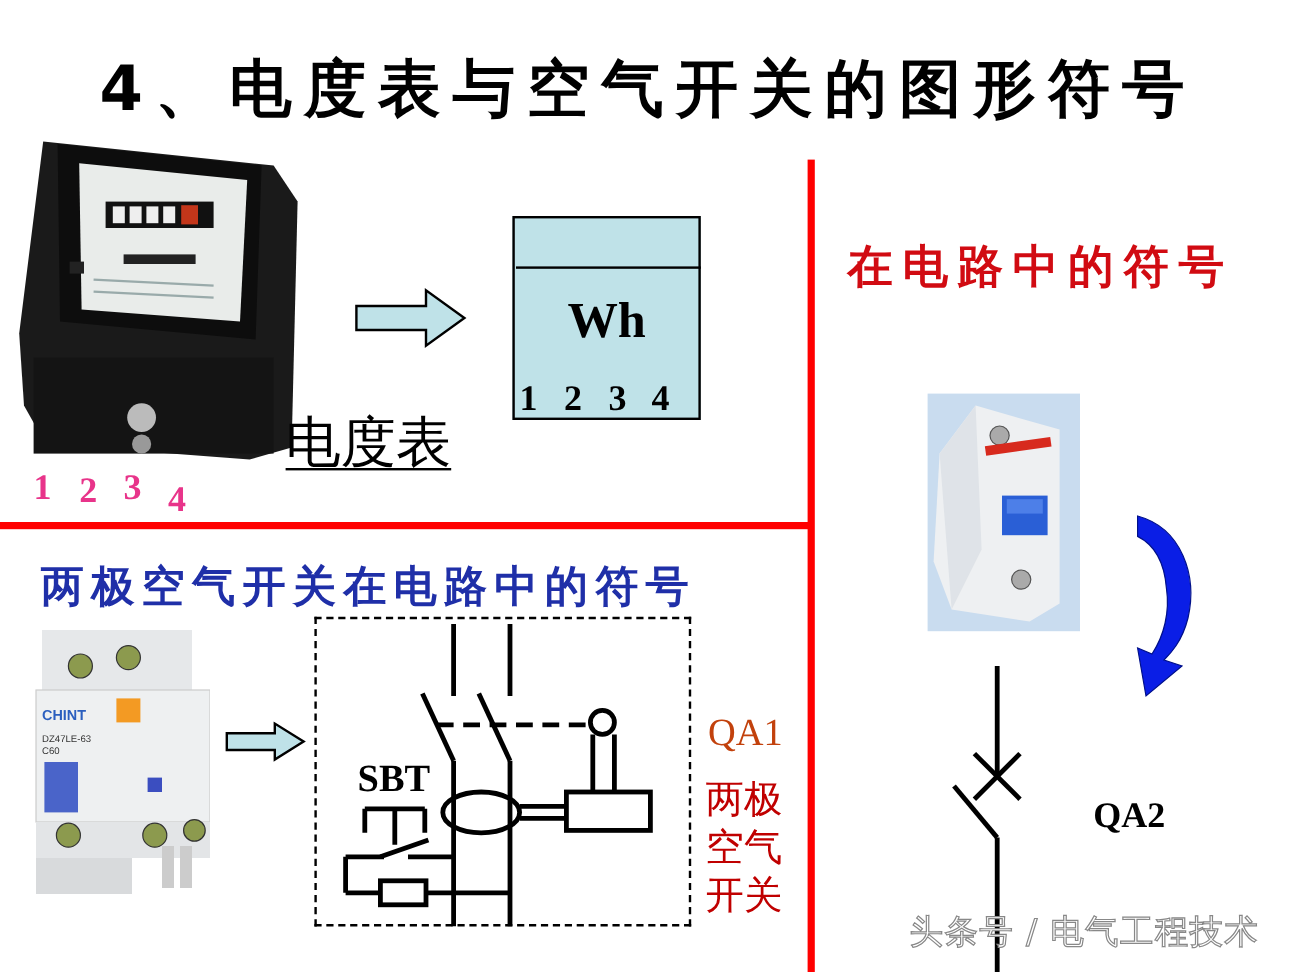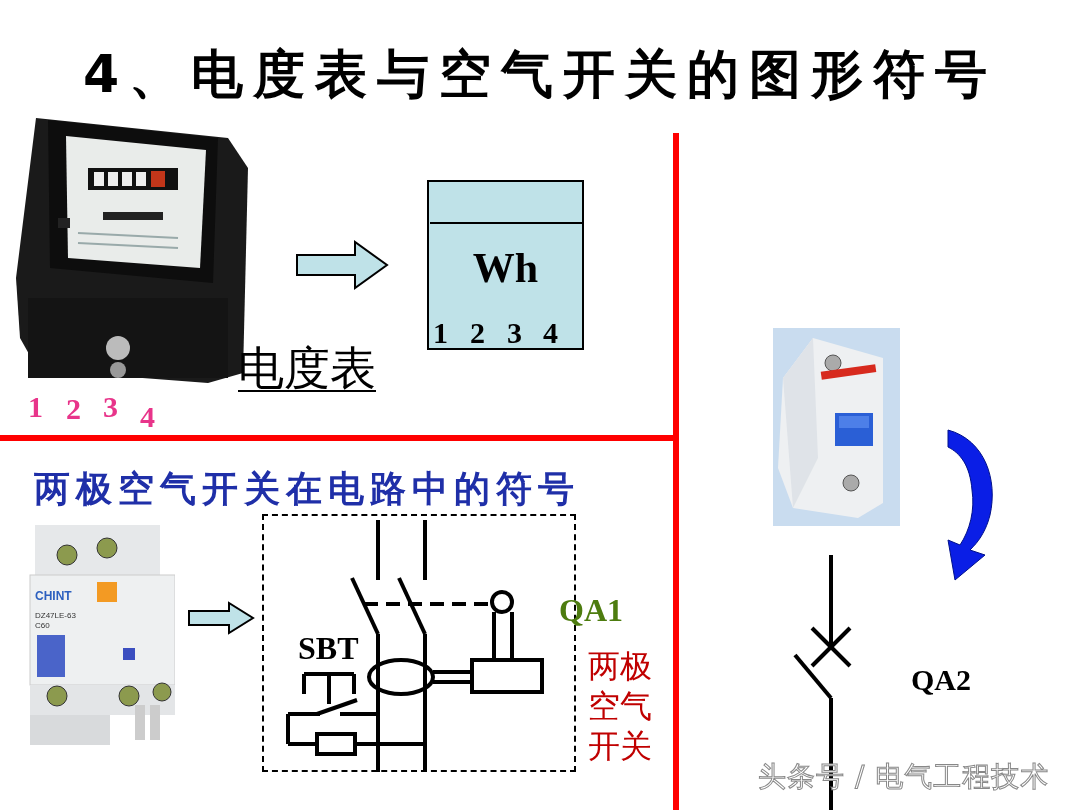--- a/index.html
+++ b/index.html
@@ -12,21 +12,21 @@
   .meter-label { left:238px; top:338px; font-size:46px; color:#000; text-decoration:underline; text-underline-offset:6px; text-decoration-thickness:2px; font-family:Liberation Sans, sans-serif; }
   .pink-num { font-size:30px; font-weight:bold; color:#e8348a; font-family:"Liberation Serif", serif; }
   .wh-box { left:427px; top:180px; width:157px; height:170px; background:#bfe2e8; border:2px solid #000; box-sizing:border-box; }
   .wh-line { left:430px; top:222px; width:154px; height:2px; background:#000; }
   .wh-text { left:427px; top:244px; width:157px; text-align:center; font-size:42px; font-weight:bold; color:#000; }
   .wh-terms { left:433px; top:316px; font-size:30px; font-weight:bold; color:#000; display:flex; gap:0; }
   .wh-terms span { display:inline-block; width:37px; }
   .single-title { left:706px; top:192px; font-size:38px; font-weight:bold; color:#d10b12; line-height:60px; letter-spacing:8px; }
   .double-title { left:34px; top:465px; font-size:36px; font-weight:bold; color:#1f2fa8; letter-spacing:6px; }
   .dash-box { left:262px; top:514px; width:314px; height:258px; border:2px dashed #000; box-sizing:border-box; }
-  .qa1 { left:559px; top:592px; font-size:32px; font-weight:bold; color:#4d7c0f; }
+  .qa1 { left:590px; top:592px; font-size:32px; font-weight:normal; color:#c2410c; }
   .qa1-desc { left:588px; top:646px; font-size:32px; color:#c00000; line-height:40px; width:76px; }
   .qa2 { left:911px; top:663px; font-size:30px; font-weight:bold; color:#000; }
   .sbt { left:298px; top:630px; font-size:32px; font-weight:bold; color:#000; }
   .watermark { left:758px; top:758px; font-size:28px; color:#ffffff; -webkit-text-stroke:1px #888; letter-spacing:1px; }
   .photo { overflow:hidden; }
 </style>
 </head>
 <body>
 
 <div class="abs title">4、电度表与空气开关的图形符号</div>
@@ -72,20 +72,21 @@
 <div class="abs wh-line"></div>
 <div class="abs wh-text serif">Wh</div>
 <div class="abs wh-terms serif">
   <span>1</span>
   <span>2</span>
   <span style="width:36px;">3</span>
   <span>4</span>
 </div>
 
 <div class="abs single-title">
+  <div>在电路中的符号</div>
 </div>
 
 <div class="abs photo" style="left:773px;top:328px;width:127px;height:198px;background:#c9dcef;">
   <svg width="127" height="198" viewBox="0 0 127 198">
     <polygon points="10,50 40,10 110,30 110,175 85,190 20,180 5,140" fill="#eef0f2"></polygon>
     <polygon points="40,10 45,130 20,180 10,50" fill="#dfe3e8"></polygon>
     <circle cx="60" cy="35" r="8" fill="#aaa" stroke="#555"></circle>
     <rect x="48" y="40" width="55" height="8" fill="#d72a1e" transform="rotate(-8 75 44)"></rect>
     <rect x="62" y="85" width="38" height="33" fill="#2a5fd6"></rect>
     <rect x="66" y="88" width="30" height="12" fill="#4d7fe8"></rect>

